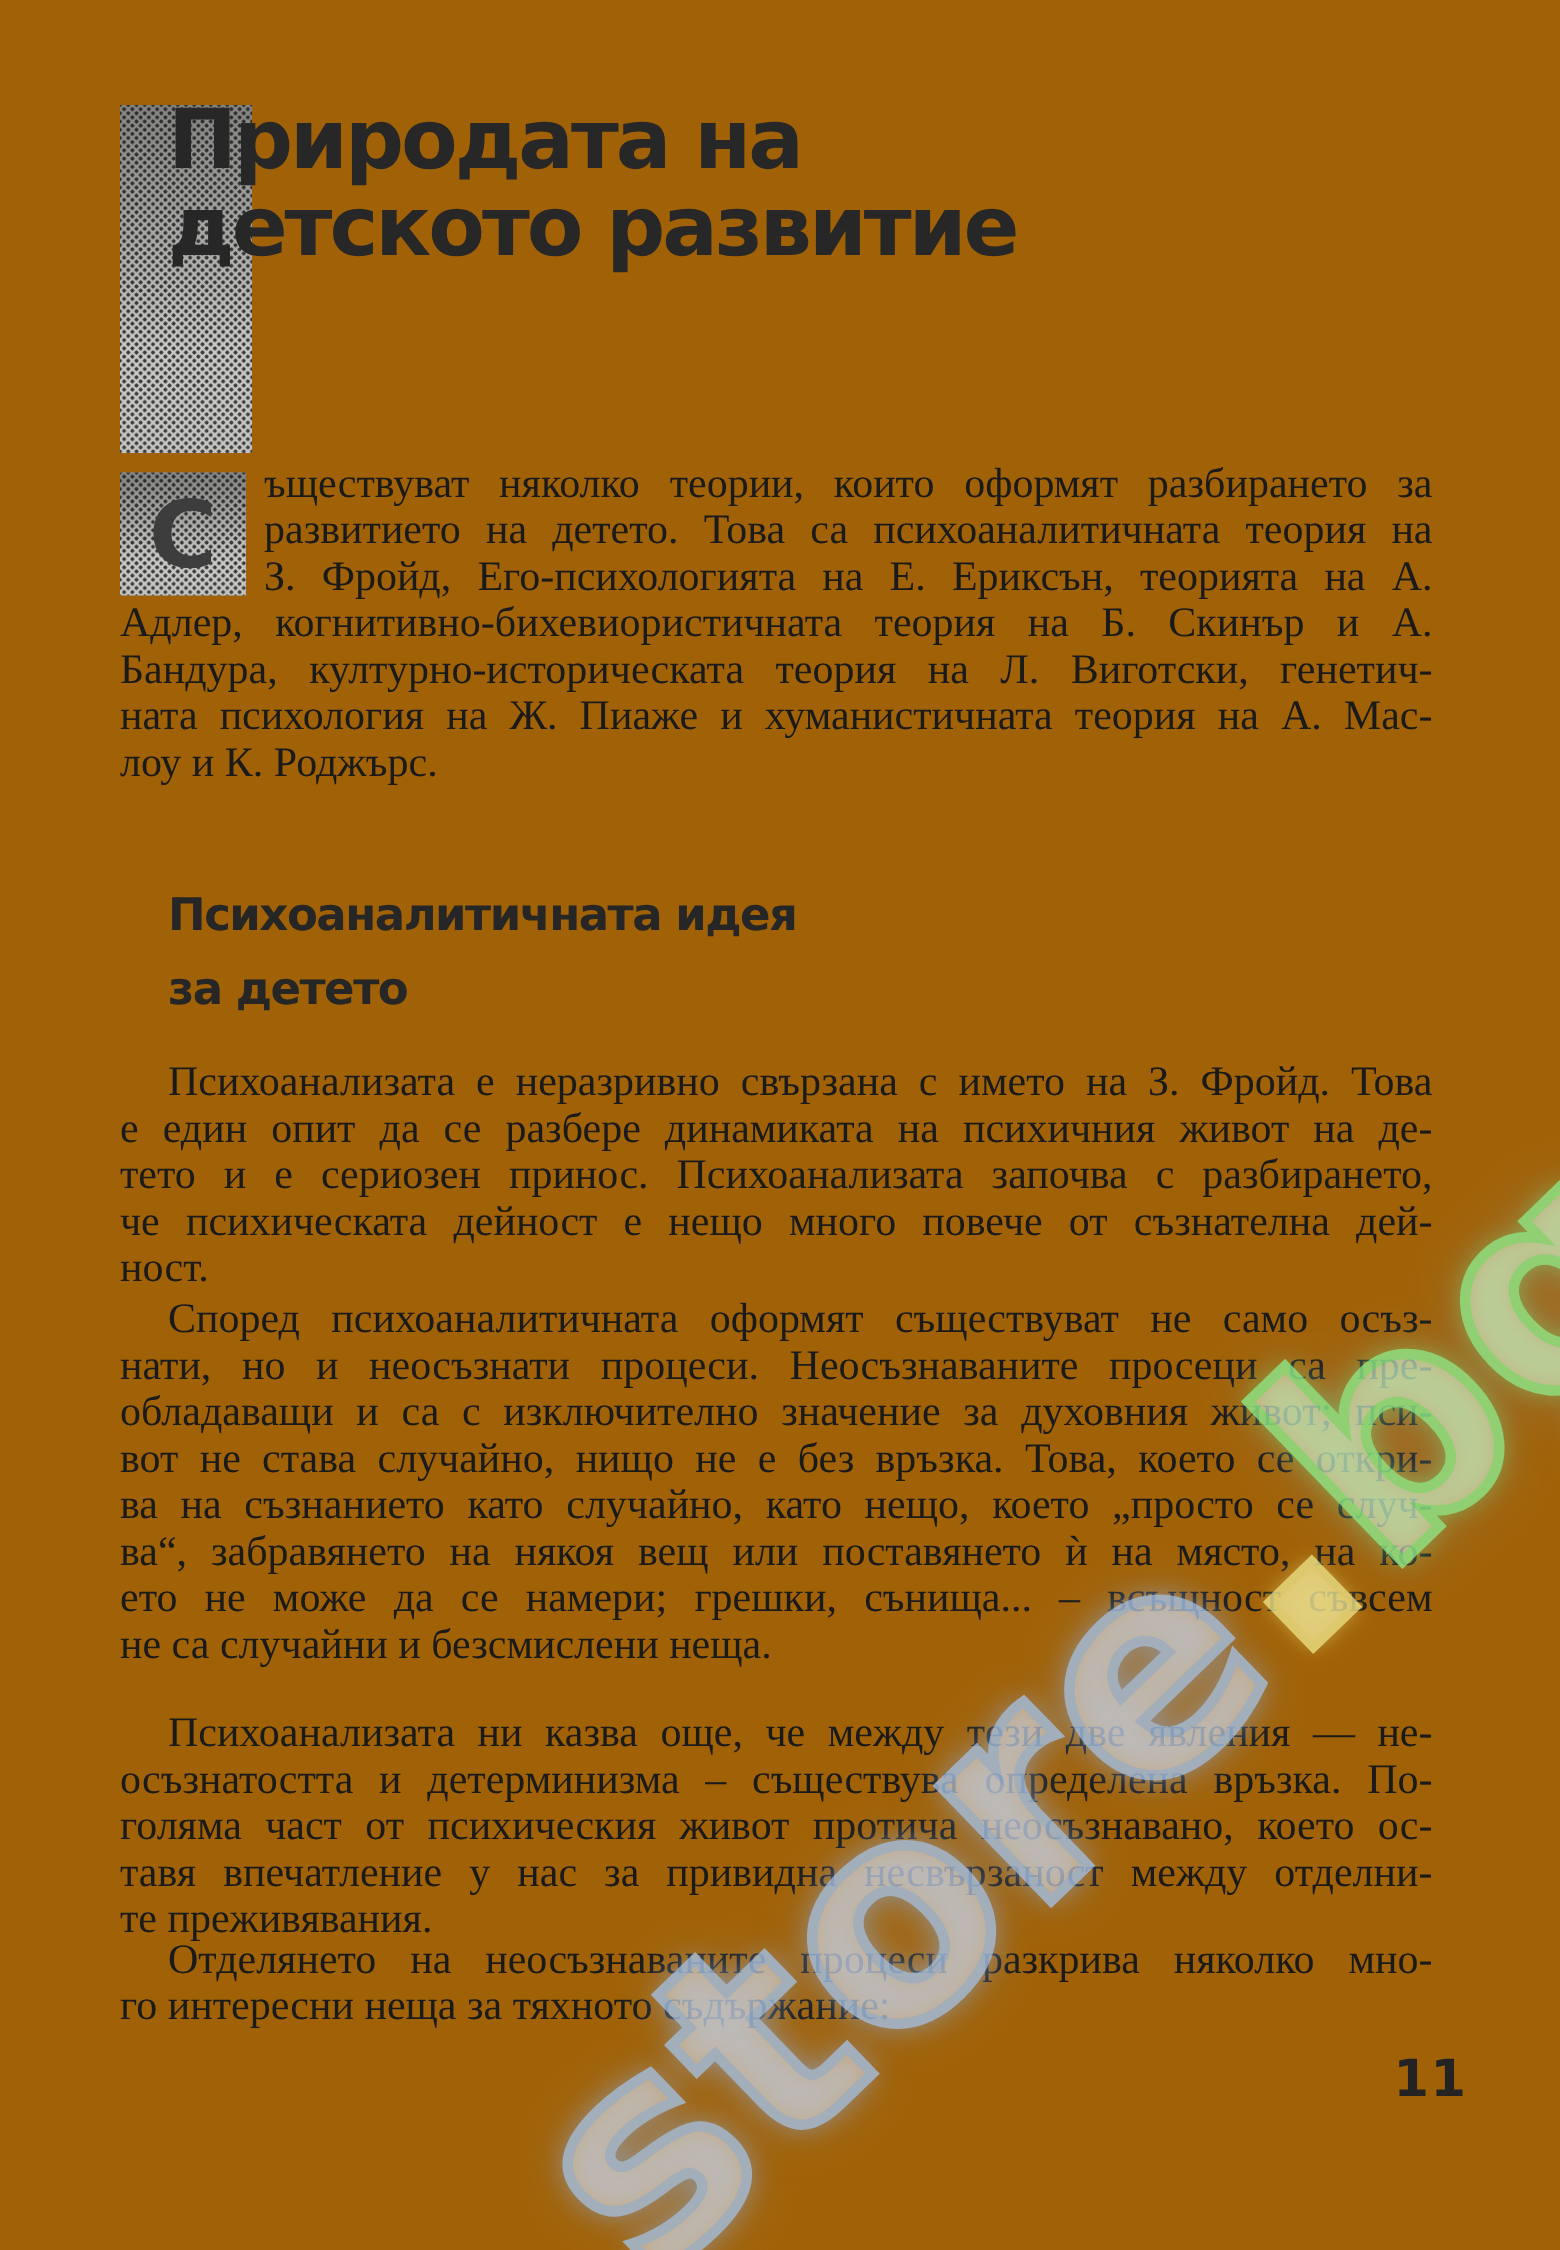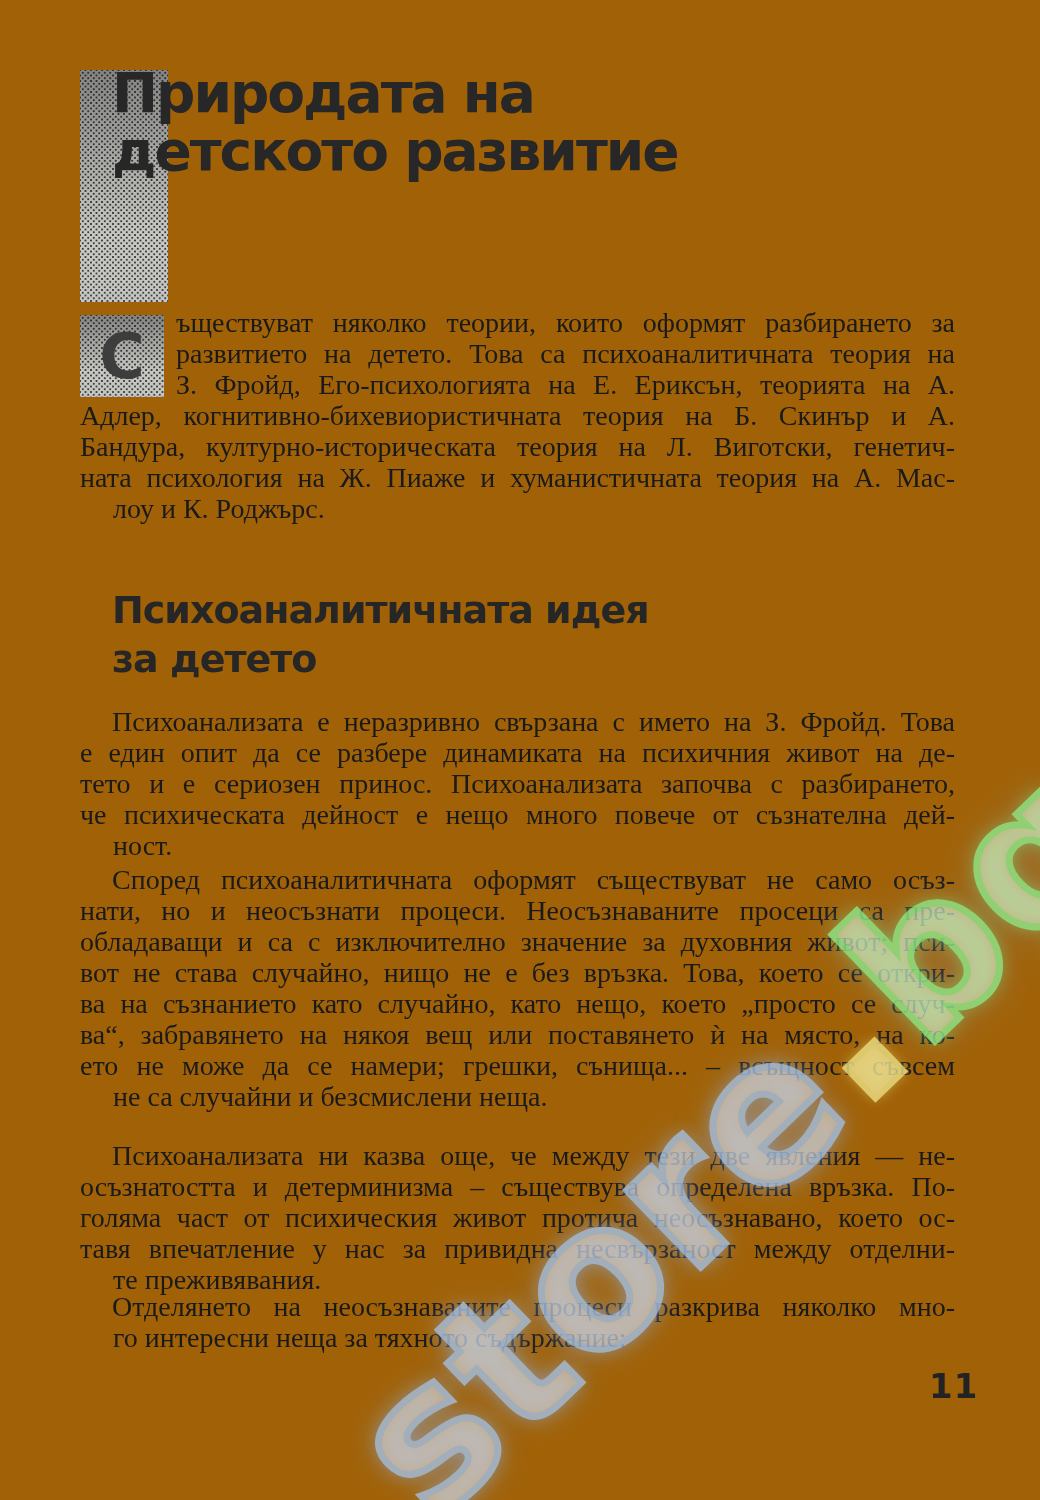--- a/index.html
+++ b/index.html
@@ -49,29 +49,29 @@
   .para{
     position:absolute;left:80px;width:875px;
     font-size:28px;line-height:31px;
   }
   .line{
     text-align:justify;
     text-align-last:justify;
     height:31px;
     white-space:nowrap0; 
   }
-  .line.end{text-align-last:left;margin-left:33px;}
+  .line.end{text-align-last:left;}
   .line.wrap{margin-left:96px;}
   .line.fl{padding-left:32px;}
 
   .section-heading{
     position:absolute;left:112px;top:586px;
     font-family:"DejaVu Sans","Liberation Sans",sans-serif;
     font-weight:bold;
-    font-size:38px;line-height:49px;
+    font-size:30px;line-height:49px;
     letter-spacing:-1px;
     color:#262626;
     white-space:nowrap;
   }
 
   .page-number{
     position:absolute;left:929px;top:1366px;
     font-family:"DejaVu Sans","Liberation Sans",sans-serif;
     font-weight:bold;font-size:34px;color:#232323;
     letter-spacing:1px;

